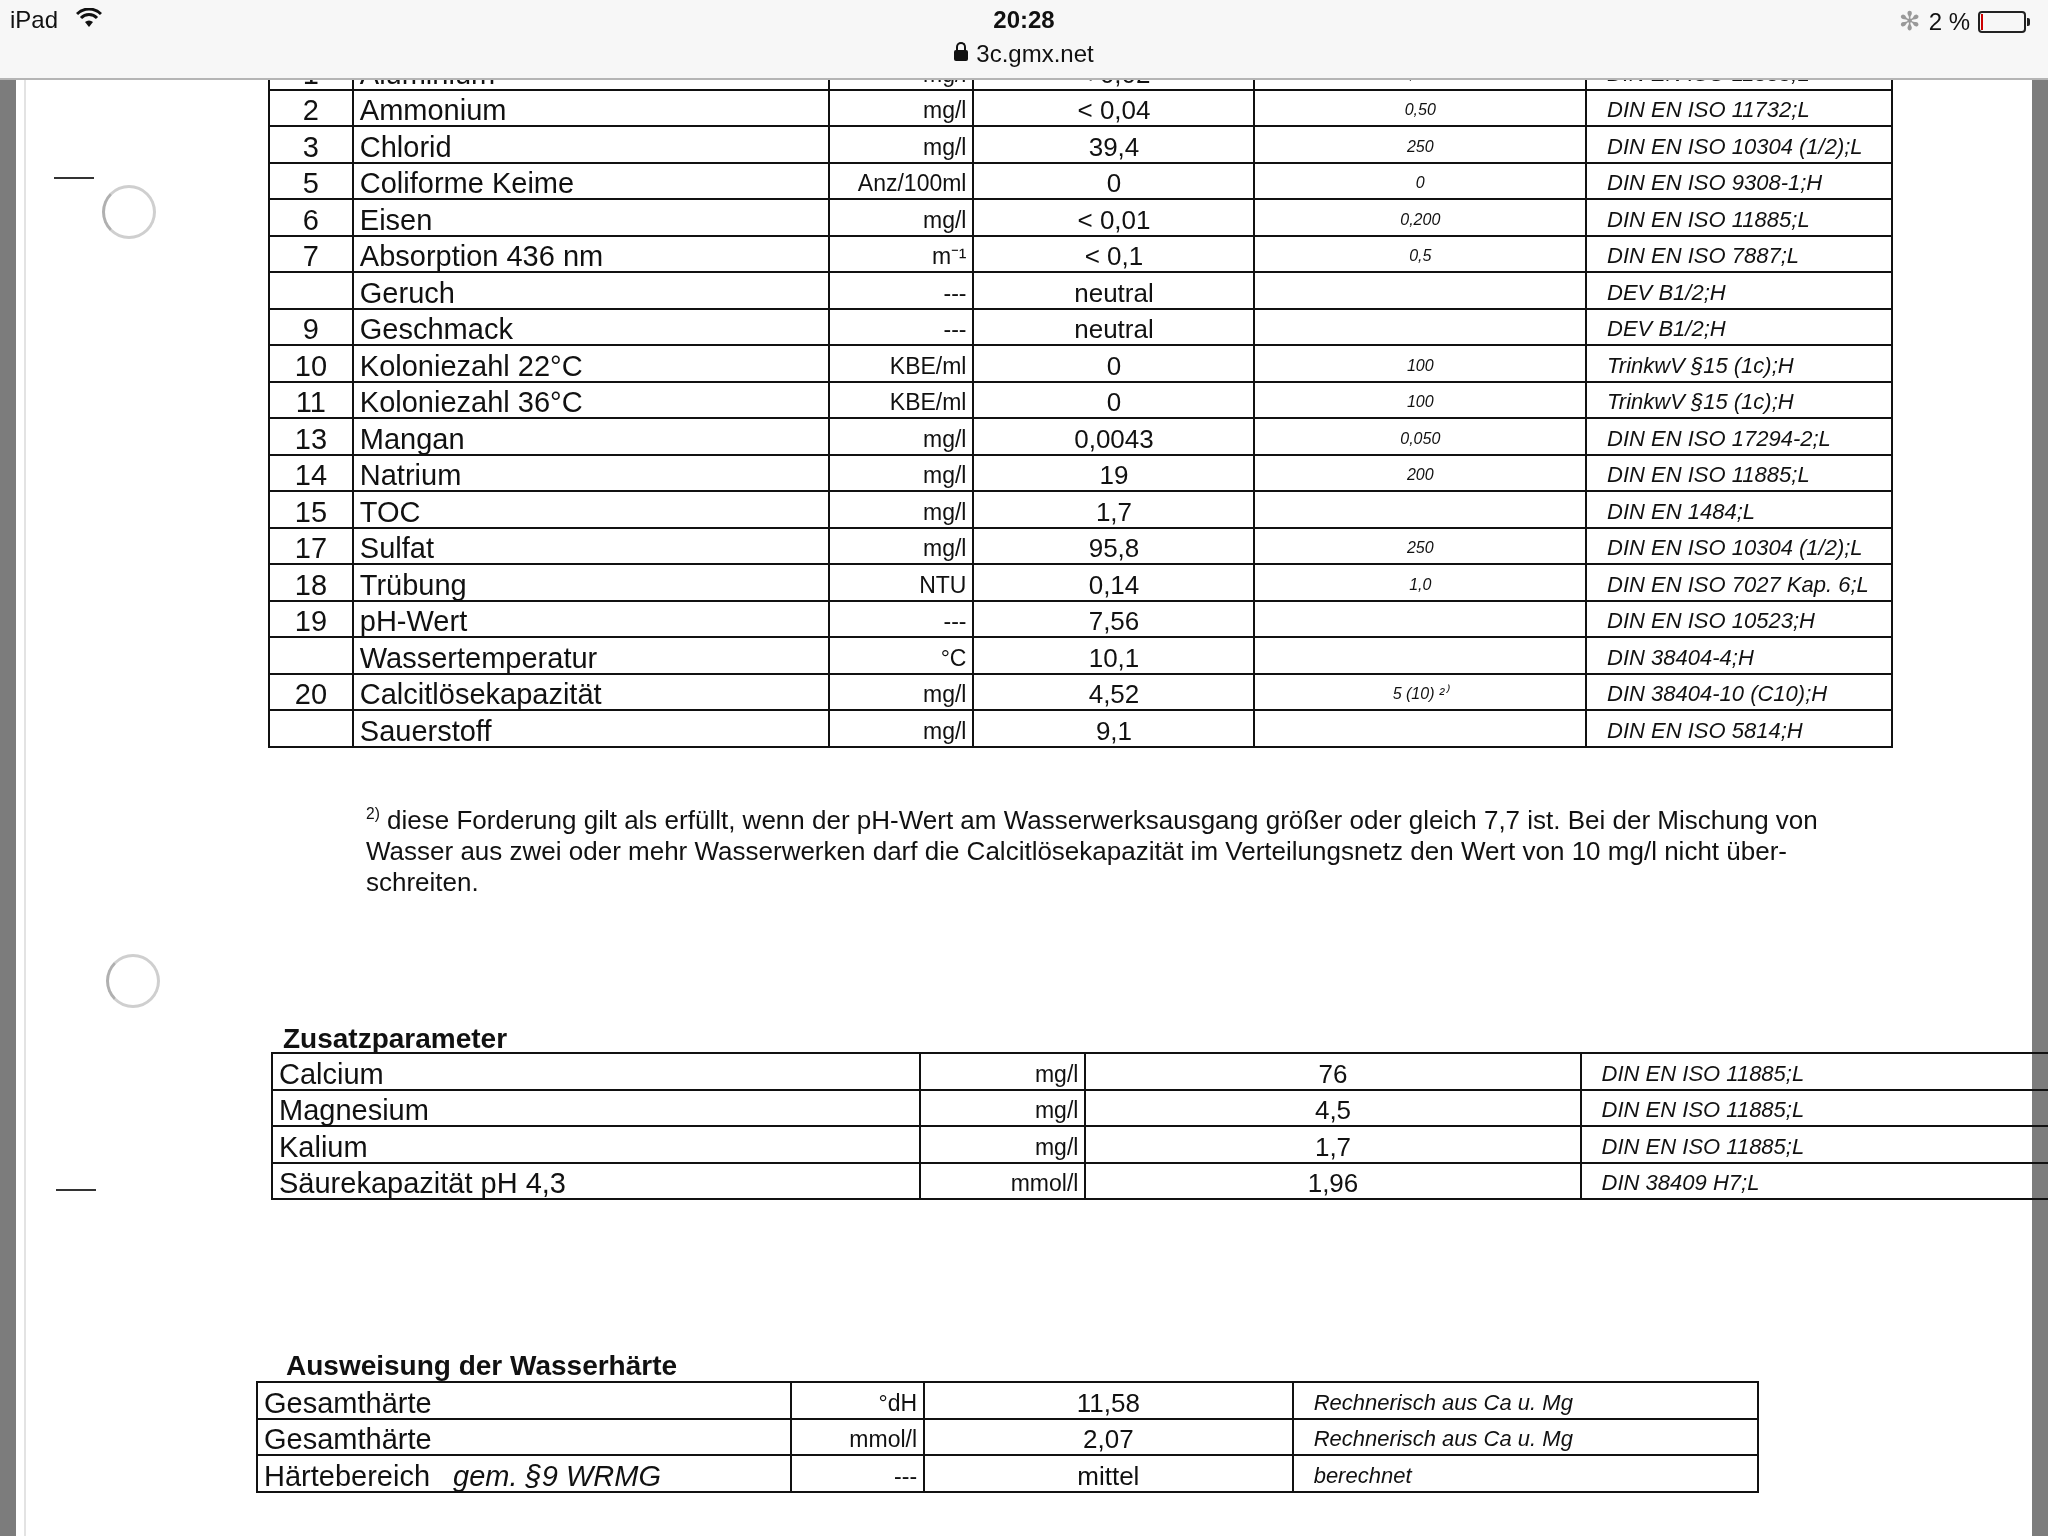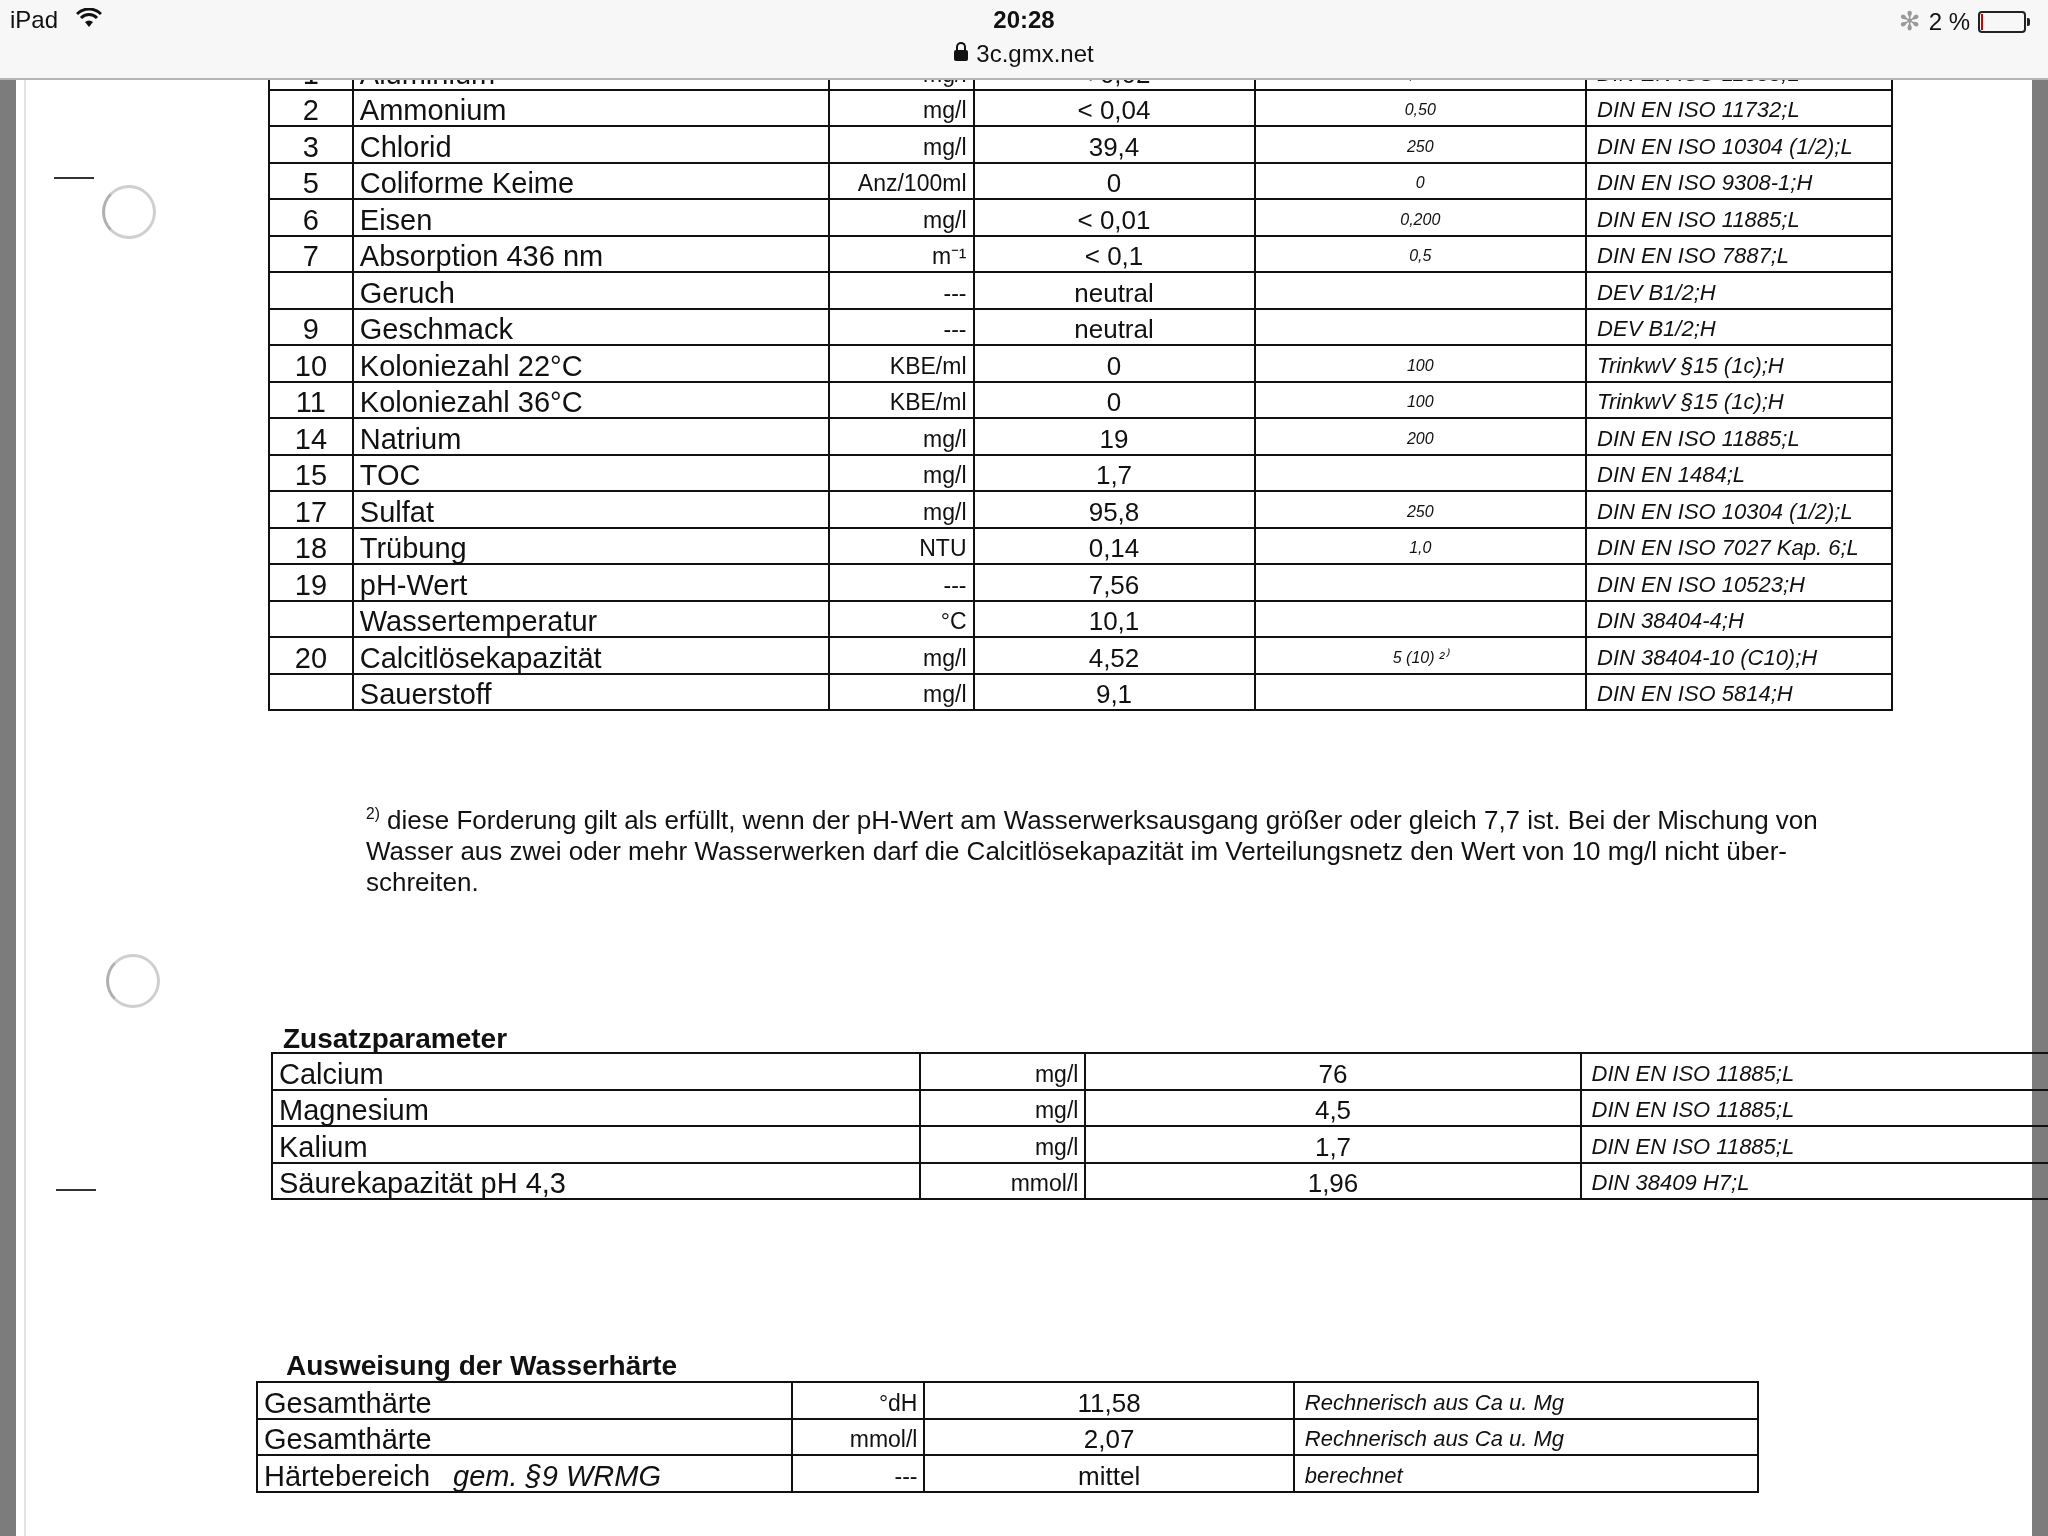--- a/index.html
+++ b/index.html
@@ -32,21 +32,21 @@
 
   .punch { position: absolute; width: 48px; height: 48px; border-radius: 50%; border: 3px solid #cfcfcf; border-left-color: #b0b0b0; }
   .mark { position: absolute; height: 2px; background: #333; width: 40px; }
 
   table { border-collapse: collapse; position: absolute; }
   td { border: 2.5px solid #111; padding: 0 6px; height: 34.5px; font-size: 29px; line-height: 30px; vertical-align: bottom; white-space: nowrap; }
   td.num { text-align: center; width: 70px; }
   td.unit { text-align: right; font-size: 23px; }
   td.val { text-align: center; font-size: 26px; margin-top: 12px; }
   td.lim { text-align: center; font-style: italic; font-size: 16px; }
-  td.meth { font-style: italic; font-size: 22px; padding-left: 10px; }
+  td.meth { font-style: italic; font-size: 22px; padding-left: 20px; }
   sup { font-size: 60%; }
 
   #main-table { left: 268px; top: 52px; width: 1625px; } 
   .footnote { position: absolute; left: 366px; top: 798px; width: 1520px; font-size: 26px; line-height: 31px; }
   .section-title { position: absolute; font-size: 28px; font-weight: bold; }
   #extra-table { left: 271px; top: 1052px; width: 1888px; }
   #hard-table { left: 256px; top: 1381px; width: 1503px; }
   .italic { font-style: italic; margin-left: 15px; }
 </style>
 </head>
@@ -169,20 +169,28 @@
       </tr>
       <tr>
         <td class="num">11</td>
         <td>Koloniezahl 36°C</td>
         <td class="unit">KBE/ml</td>
         <td class="val">0</td>
         <td class="lim">100</td>
         <td class="meth">TrinkwV §15 (1c);H</td>
       </tr>
       <tr>
+        <td class="num">13</td>
+        <td>Mangan</td>
+        <td class="unit">mg/l</td>
+        <td class="val">0,0043</td>
+        <td class="lim">0,050</td>
+        <td class="meth">DIN EN ISO 17294-2;L</td>
+      </tr>
+      <tr>
         <td class="num">14</td>
         <td>Natrium</td>
         <td class="unit">mg/l</td>
         <td class="val">19</td>
         <td class="lim">200</td>
         <td class="meth">DIN EN ISO 11885;L</td>
       </tr>
       <tr>
         <td class="num">15</td>
         <td>TOC</td>

